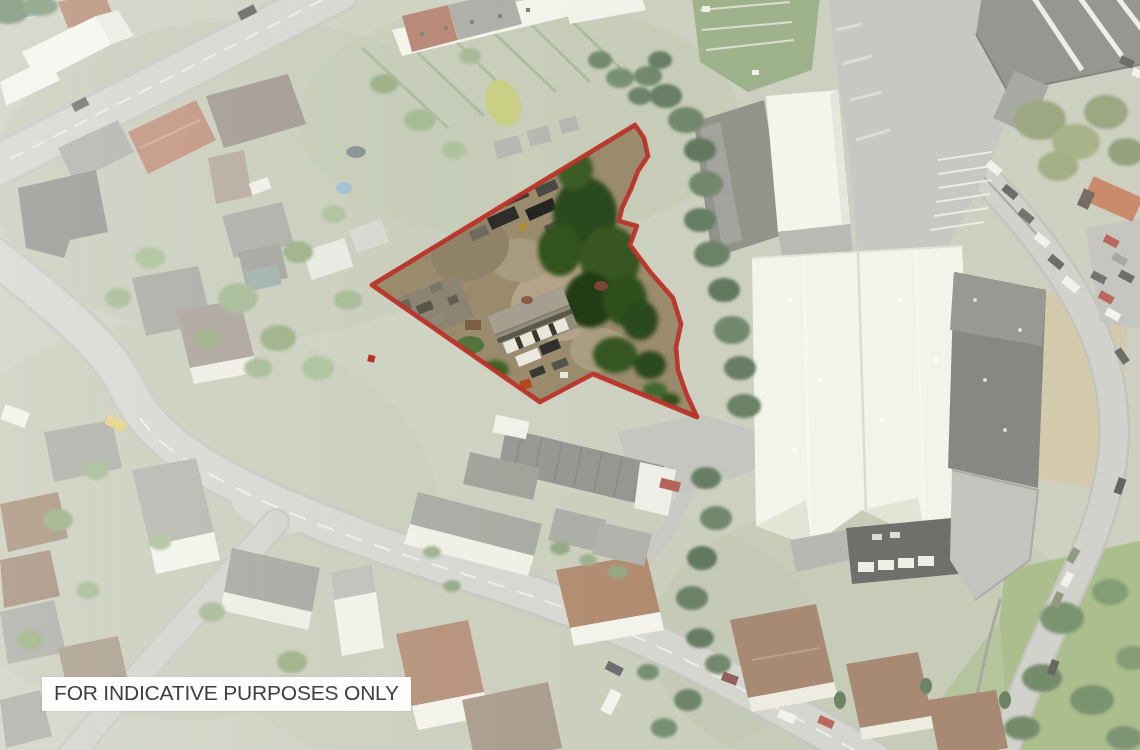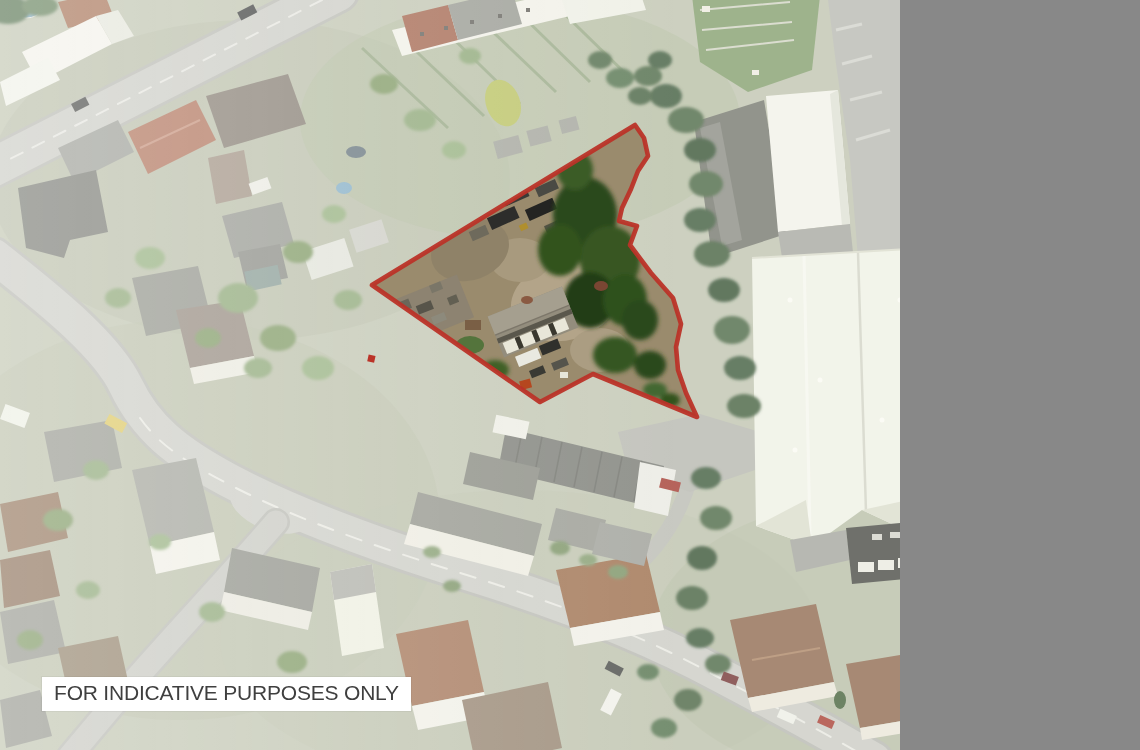--- a/index.html
+++ b/index.html
@@ -1,16 +1,16 @@
 <!DOCTYPE html>
 <html><head>
 <meta charset="utf-8">
 <style>
   html,body{margin:0;padding:0;background:#888;}
-  .stage{position:relative;width:900px;height:750px;overflow:hidden;background:#bcc1ab;
+  .stage{position:relative;width:1140px;height:750px;overflow:hidden;background:#bcc1ab;
          font-family:"Liberation Sans",sans-serif;}
   .stage svg{position:absolute;left:0;top:0;}
   .boundary{fill:none;stroke-width:4.6;stroke-linejoin:round;stroke-linecap:round;opacity:.95;}
   .label-box{position:absolute;left:42px;top:677px;padding:4px 12px 6px;background:#fff;
              box-shadow:0 0 0 1px rgba(0,0,0,0.04);}
   .label-box span{font-size:21px;letter-spacing:-0.2px;color:#3f3f3f;font-weight:500;
                   font-family:"Liberation Sans",sans-serif;white-space:nowrap;}
 </style>
 </head>
 <body>

